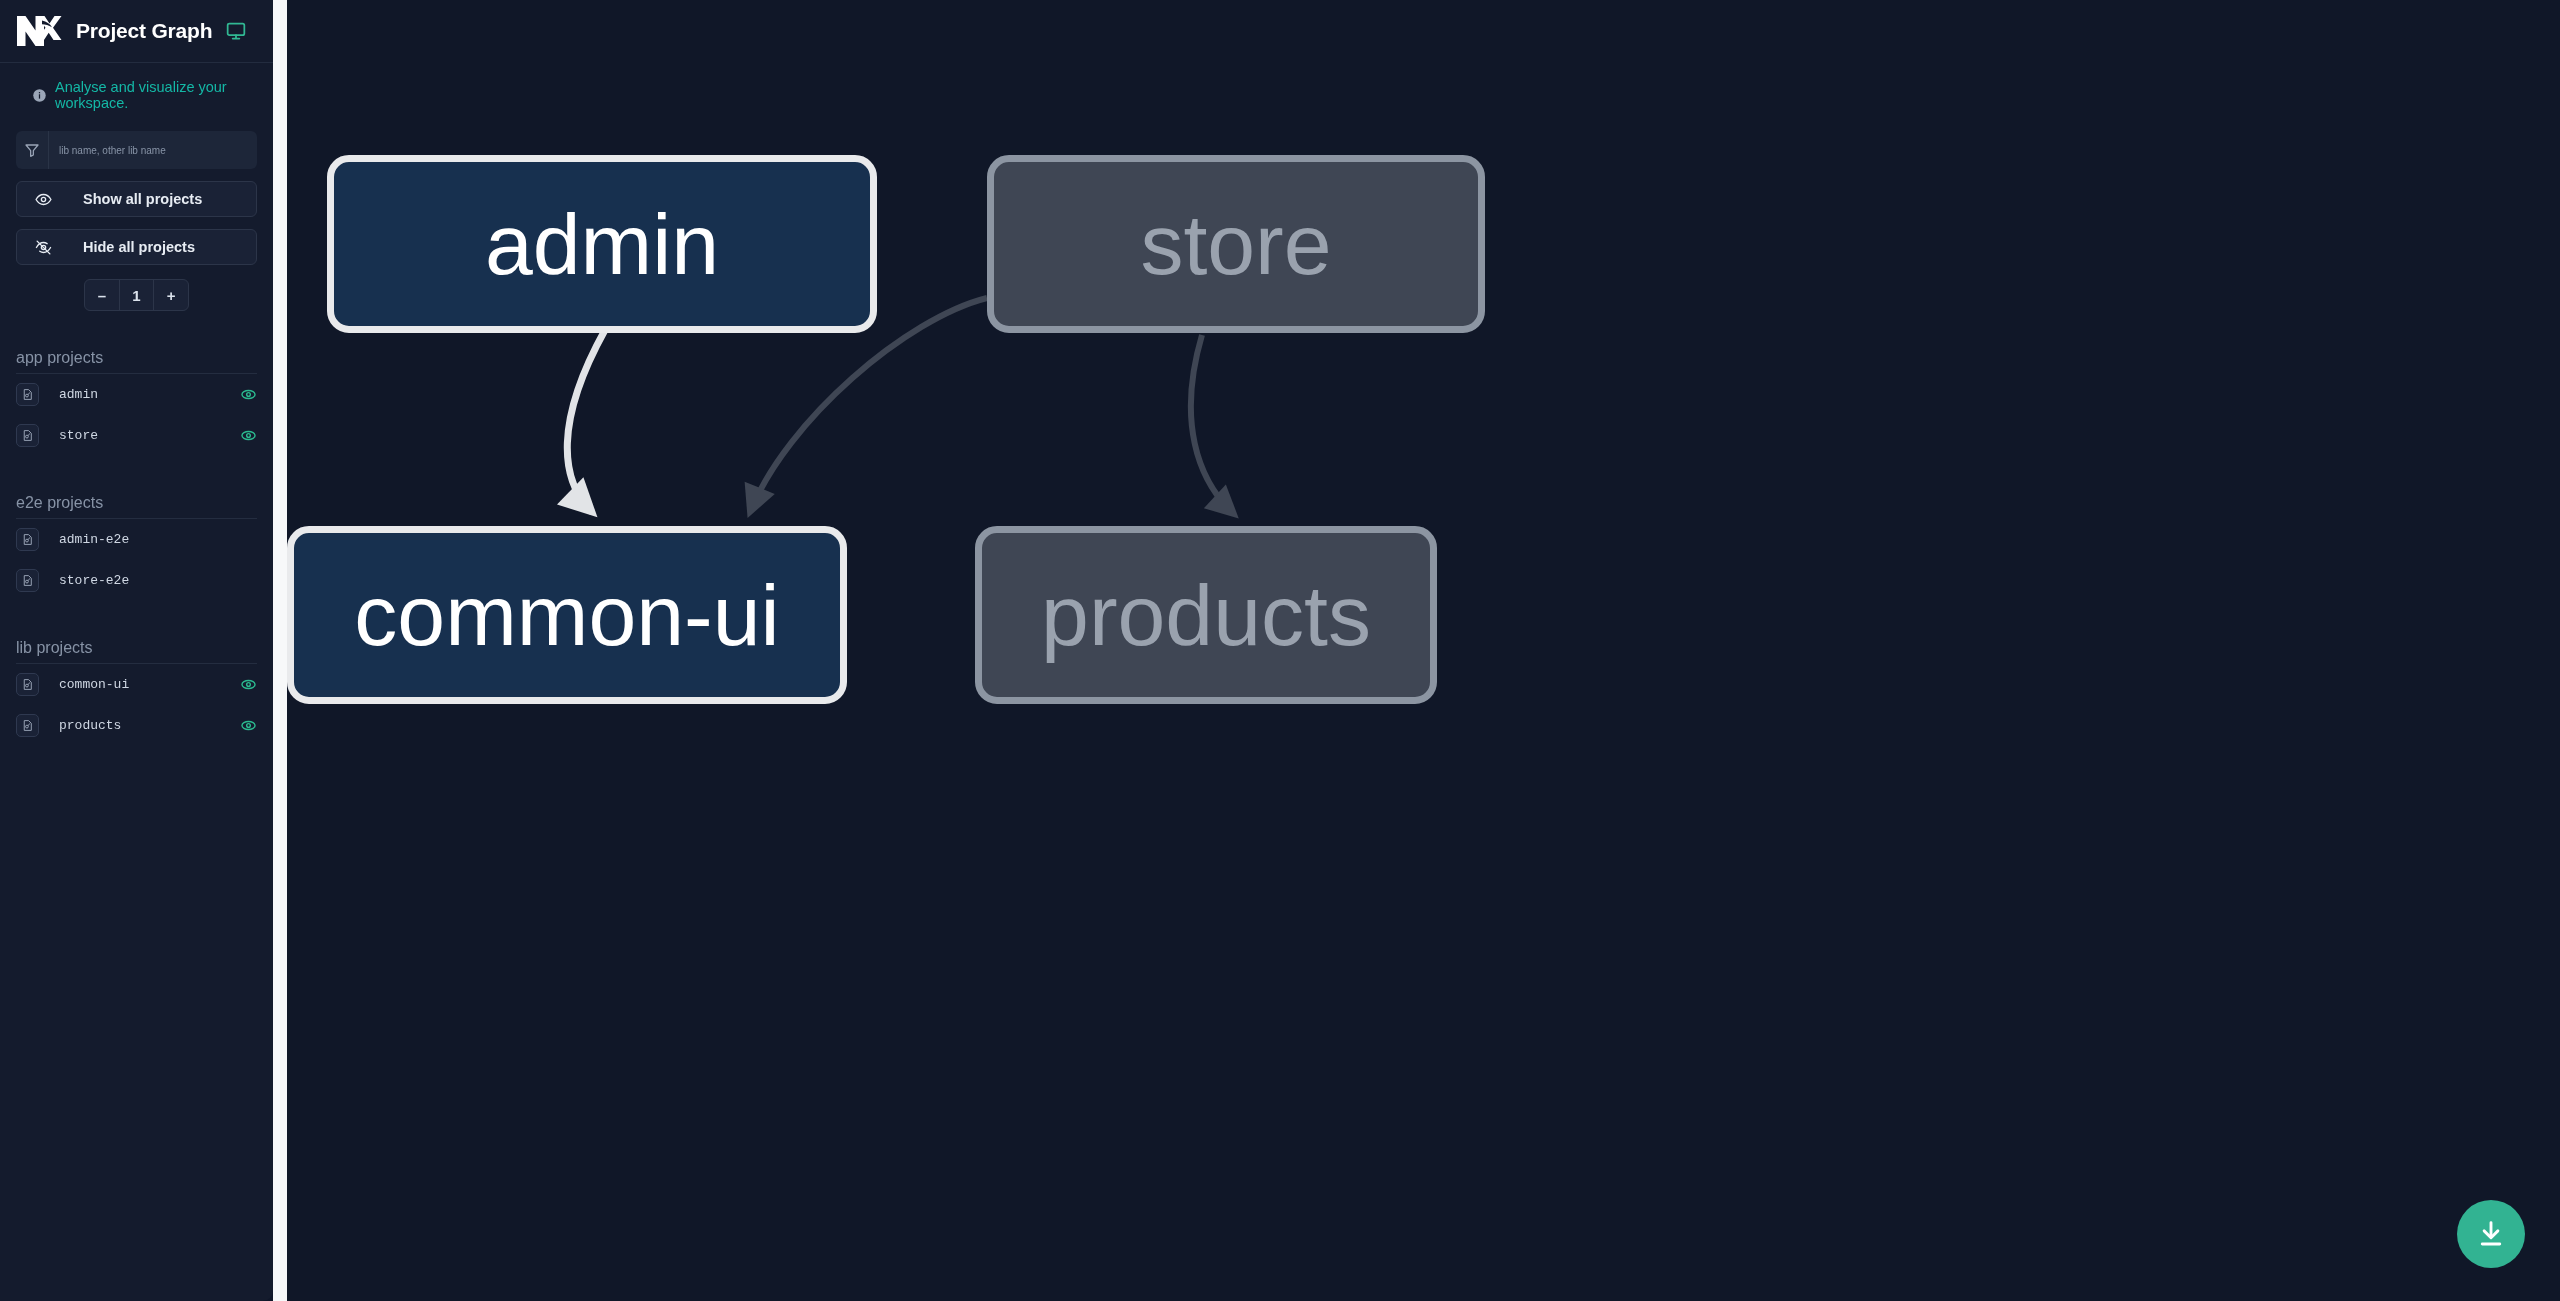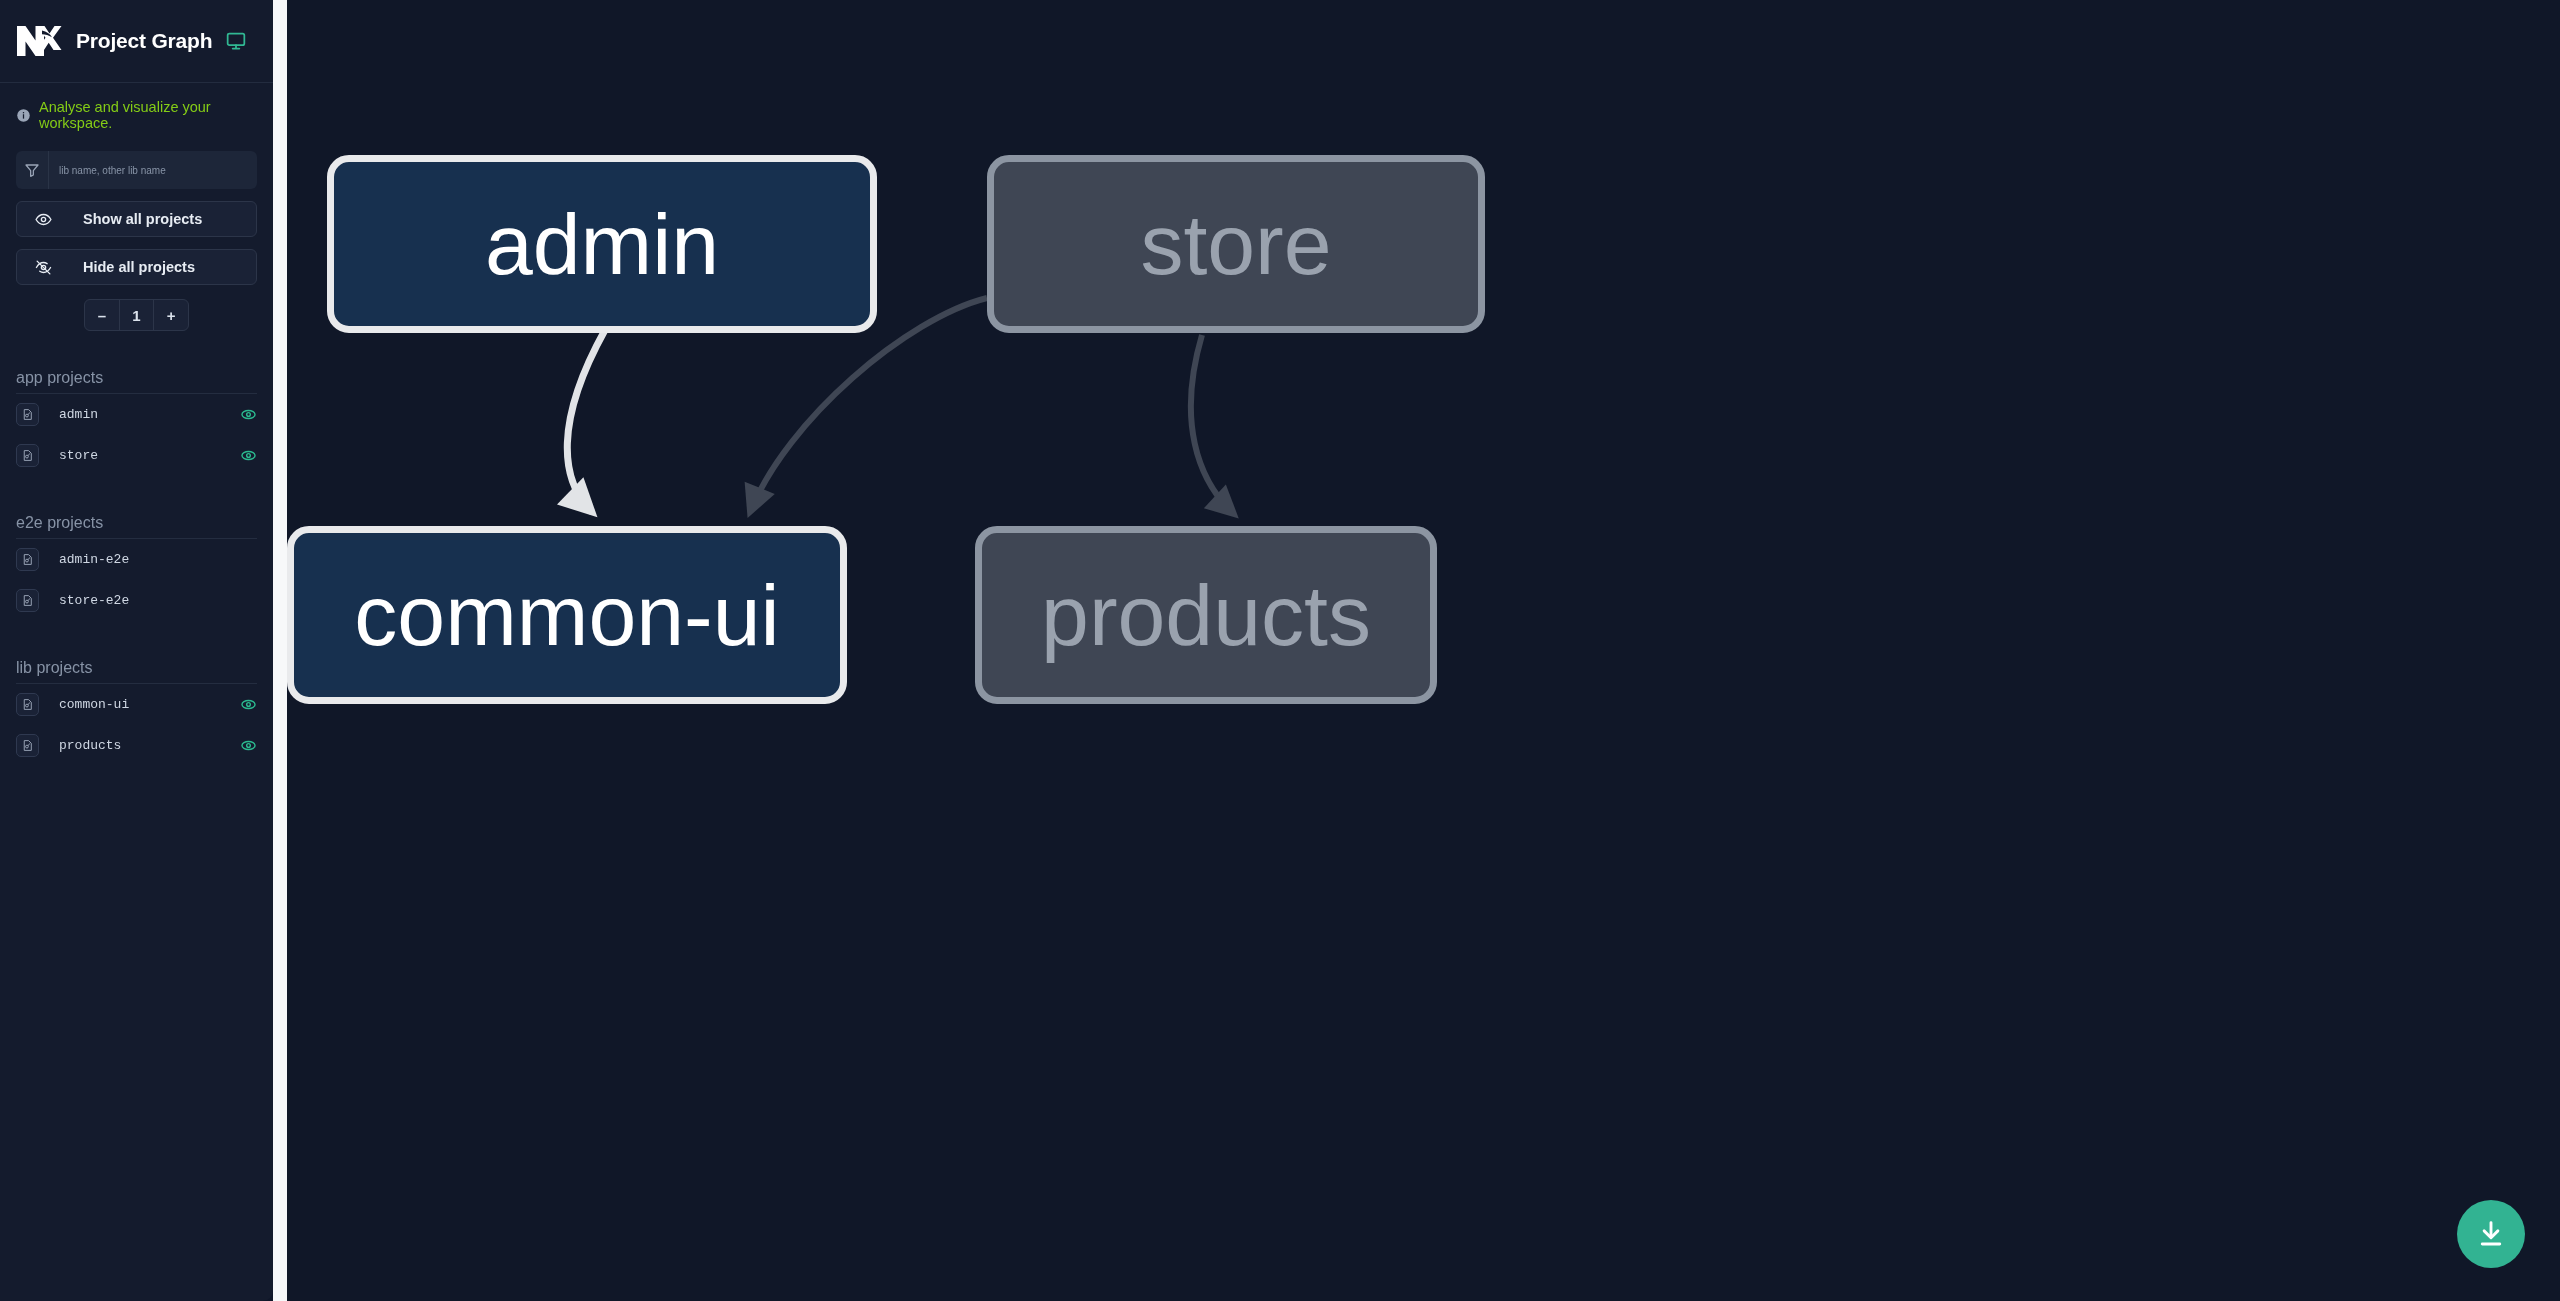--- a/index.html
+++ b/index.html
@@ -15,37 +15,37 @@
   #sidebar {
     position: relative;
     width: 273px; height: 1301px;
     background: #141b2d;
     border-radius: 0 0 10px 0;
     overflow: hidden;
     flex: 0 0 273px;
     z-index: 5;
   }
   .sb-header {
-    height: 83px;
+    height: 63px;
     display: flex; align-items: center;
     padding-left: 16px;
     border-bottom: 1px solid #232c3f;
   }
   .nx-logo { width: 46px; height: 38px; flex: 0 0 46px; }
   .sb-title {
     color: #ffffff; font-size: 21px; font-weight: 700;
     margin-left: 14px; letter-spacing: -0.2px;
     white-space: nowrap;
   }
   .monitor-icon { margin-left: 14px; width: 20px; height: 20px; display:block; }
 
   .sb-tagline {
     display: flex; align-items: center; gap: 8px;
-    padding: 16px 16px 8px 16px;
-    color: #84cc16; font-size: 14.5px;
+    padding: 16px 16px 8px 32px;
+    color: #14b8a6; font-size: 14.5px;
   }
   .info-icon { width: 15px; height: 15px; flex: 0 0 15px; }
 
   .search-wrap {
     margin: 12px 16px 0 16px;
     height: 38px;
     background: #1d2639;
     border-radius: 6px;
     display: flex; align-items: center;
     overflow: hidden;

